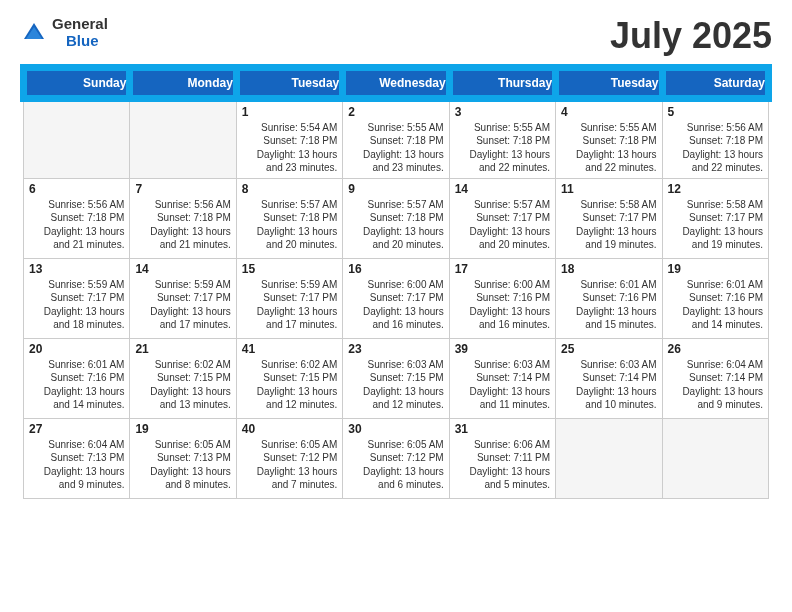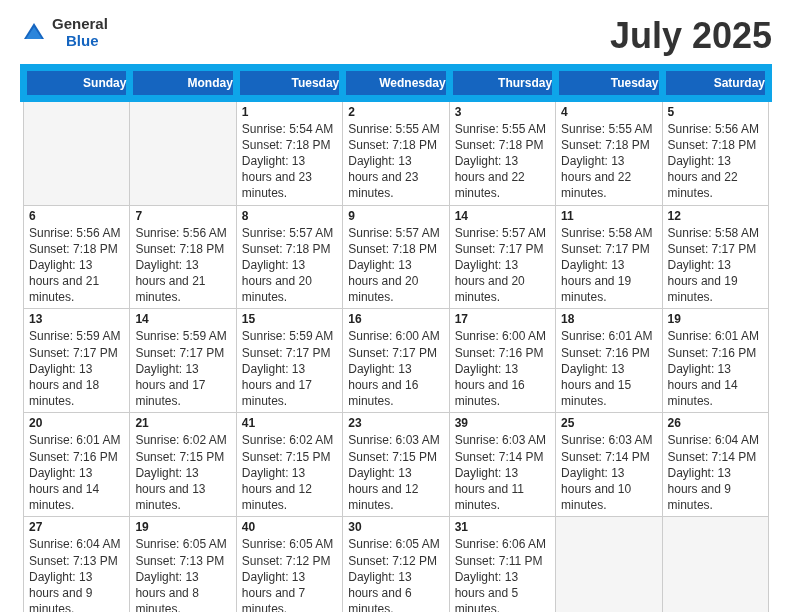--- a/index.html
+++ b/index.html
@@ -83,23 +83,24 @@
     .calendar td.empty {
       background: #f5f5f5;
     }
     .day-num {
       font-size: 12px;
       font-weight: bold;
       color: #222;
       margin-bottom: 2px;
     }
     .day-info {
-      font-size: 12px;
+      font-size: 10px;
       color: #333;
       line-height: 1.35;
+      text-align: right;
     }
   </style>
 </head>
 <body>
 
 <div class="page">
   <div class="header">
     <div class="logo">
       <svg class="logo-icon" viewBox="0 0 28 28">
         <polygon points="14,4 24,20 4,20" fill="#1565C0"></polygon>

